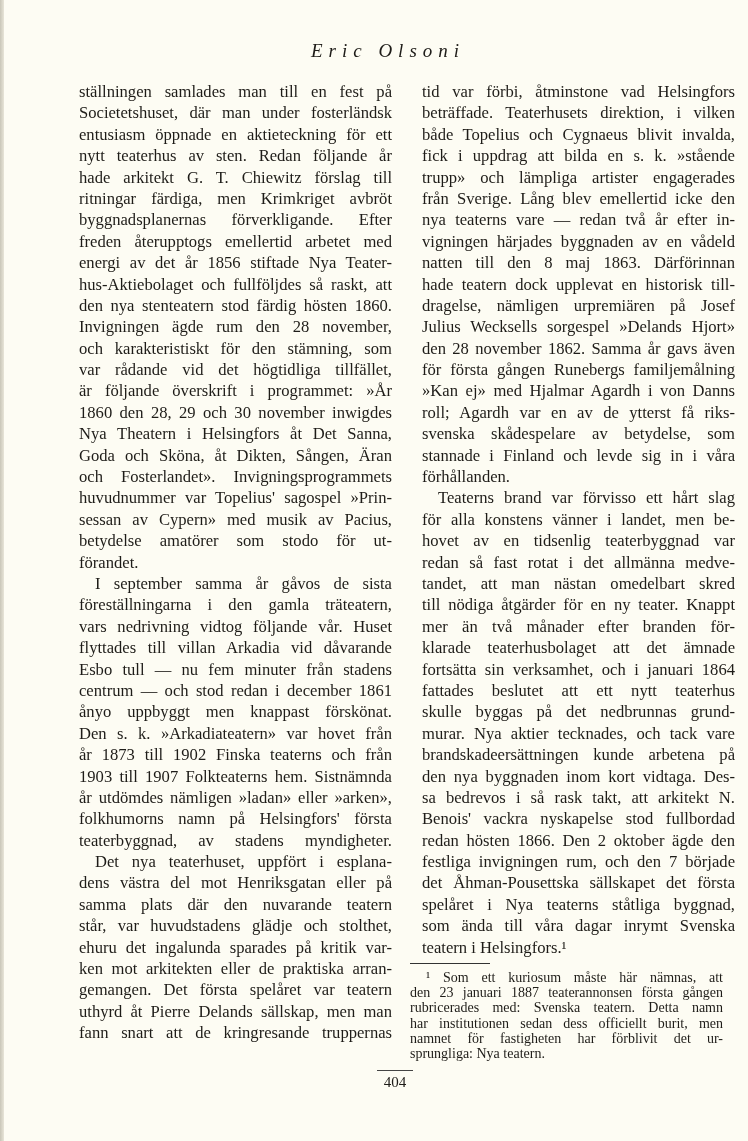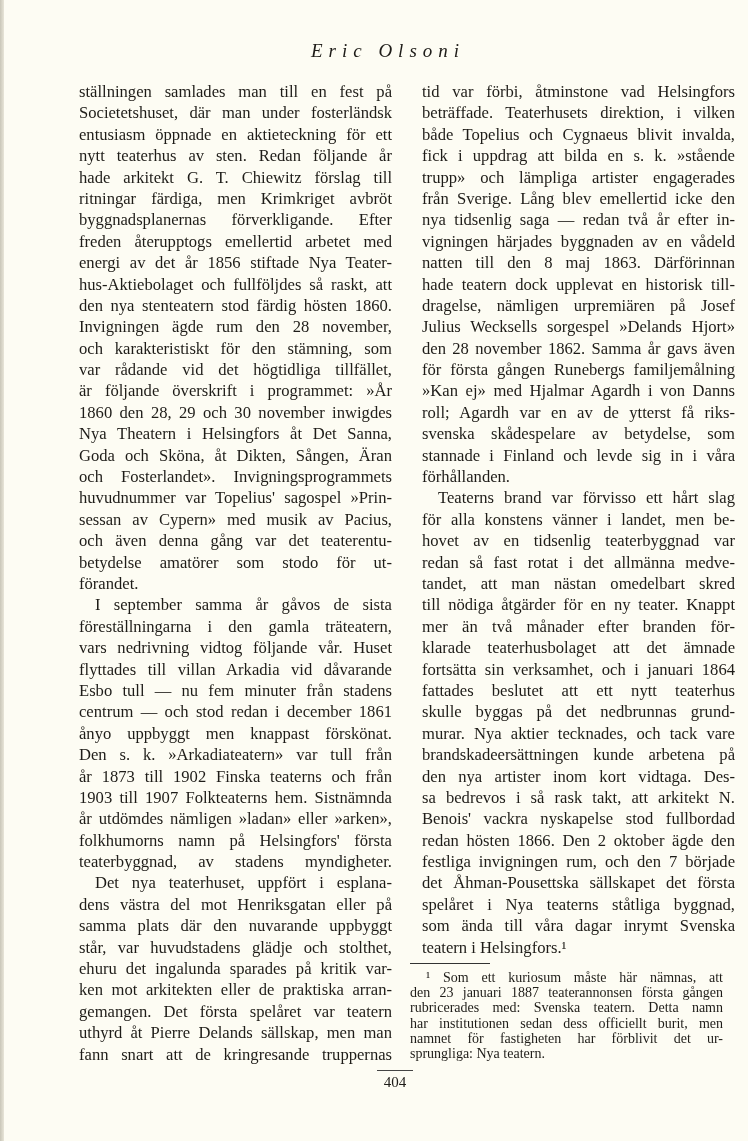--- a/index.html
+++ b/index.html
@@ -74,55 +74,54 @@
   <span class="line">Invigningen ägde rum den 28 november,</span>
   <span class="line">och karakteristiskt för den stämning, som</span>
   <span class="line">var rådande vid det högtidliga tillfället,</span>
   <span class="line">är följande överskrift i programmet: »År</span>
   <span class="line">1860 den 28, 29 och 30 november inwigdes</span>
   <span class="line">Nya Theatern i Helsingfors åt Det Sanna,</span>
   <span class="line">Goda och Sköna, åt Dikten, Sången, Äran</span>
   <span class="line">och Fosterlandet». Invigningsprogrammets</span>
   <span class="line">huvudnummer var Topelius' sagospel »Prin-</span>
   <span class="line">sessan av Cypern» med musik av Pacius,</span>
-  <span class="line">och även denna gång var det teaterentu-</span>
   <span class="line">betydelse amatörer som stodo för ut-</span>
   <span class="line last">förandet.</span>
   <span class="line indent">I september samma år gåvos de sista</span>
   <span class="line">föreställningarna i den gamla träteatern,</span>
   <span class="line">vars nedrivning vidtog följande vår. Huset</span>
   <span class="line">flyttades till villan Arkadia vid dåvarande</span>
   <span class="line">Esbo tull — nu fem minuter från stadens</span>
   <span class="line">centrum — och stod redan i december 1861</span>
   <span class="line">ånyo uppbyggt men knappast förskönat.</span>
-  <span class="line">Den s. k. »Arkadiateatern» var tull från</span>
+  <span class="line">Den s. k. »Arkadiateatern» var hovet från</span>
   <span class="line">år 1873 till 1902 Finska teaterns och från</span>
   <span class="line">1903 till 1907 Folkteaterns hem. Sistnämnda</span>
   <span class="line">år utdömdes nämligen »ladan» eller »arken»,</span>
   <span class="line">folkhumorns namn på Helsingfors' första</span>
   <span class="line">teaterbyggnad, av stadens myndigheter.</span>
   <span class="line indent">Det nya teaterhuset, uppfört i esplana-</span>
   <span class="line">dens västra del mot Henriksgatan eller på</span>
-  <span class="line">samma plats där den nuvarande uppbyggt</span>
+  <span class="line">samma plats där den nuvarande teatern</span>
   <span class="line">står, var huvudstadens glädje och stolthet,</span>
   <span class="line">ehuru det ingalunda sparades på kritik var-</span>
   <span class="line">ken mot arkitekten eller de praktiska arran-</span>
   <span class="line">gemangen. Det första spelåret var teatern</span>
   <span class="line">uthyrd åt Pierre Delands sällskap, men man</span>
   <span class="line">fann snart att de kringresande truppernas</span>
 </div>
 
 <div class="col right">
   <span class="line">tid var förbi, åtminstone vad Helsingfors</span>
   <span class="line">beträffade. Teaterhusets direktion, i vilken</span>
   <span class="line">både Topelius och Cygnaeus blivit invalda,</span>
   <span class="line">fick i uppdrag att bilda en s. k. »stående</span>
   <span class="line">trupp» och lämpliga artister engagerades</span>
   <span class="line">från Sverige. Lång blev emellertid icke den</span>
-  <span class="line">nya tidsenlig saga — redan två år efter in-</span>
+  <span class="line">nya teaterns vare — redan två år efter in-</span>
   <span class="line">vigningen härjades byggnaden av en vådeld</span>
   <span class="line">natten till den 8 maj 1863. Därförinnan</span>
   <span class="line">hade teatern dock upplevat en historisk till-</span>
   <span class="line">dragelse, nämligen urpremiären på Josef</span>
   <span class="line">Julius Wecksells sorgespel »Delands Hjort»</span>
   <span class="line">den 28 november 1862. Samma år gavs även</span>
   <span class="line">för första gången Runebergs familjemålning</span>
   <span class="line">»Kan ej» med Hjalmar Agardh i von Danns</span>
   <span class="line">roll; Agardh var en av de ytterst få riks-</span>
   <span class="line">svenska skådespelare av betydelse, som</span>
@@ -134,21 +133,21 @@
   <span class="line">redan så fast rotat i det allmänna medve-</span>
   <span class="line">tandet, att man nästan omedelbart skred</span>
   <span class="line">till nödiga åtgärder för en ny teater. Knappt</span>
   <span class="line">mer än två månader efter branden för-</span>
   <span class="line">klarade teaterhusbolaget att det ämnade</span>
   <span class="line">fortsätta sin verksamhet, och i januari 1864</span>
   <span class="line">fattades beslutet att ett nytt teaterhus</span>
   <span class="line">skulle byggas på det nedbrunnas grund-</span>
   <span class="line">murar. Nya aktier tecknades, och tack vare</span>
   <span class="line">brandskadeersättningen kunde arbetena på</span>
-  <span class="line">den nya artister inom kort vidtaga. Des-</span>
+  <span class="line">den nya byggnaden inom kort vidtaga. Des-</span>
   <span class="line">sa bedrevos i så rask takt, att arkitekt N.</span>
   <span class="line">Benois' vackra nyskapelse stod fullbordad</span>
   <span class="line">redan hösten 1866. Den 2 oktober ägde den</span>
   <span class="line">festliga invigningen rum, och den 7 började</span>
   <span class="line">det Åhman-Pousettska sällskapet det första</span>
   <span class="line">spelåret i Nya teaterns ståtliga byggnad,</span>
   <span class="line">som ända till våra dagar inrymt Svenska</span>
   <span class="line last">teatern i Helsingfors.¹</span>
 </div>
 

